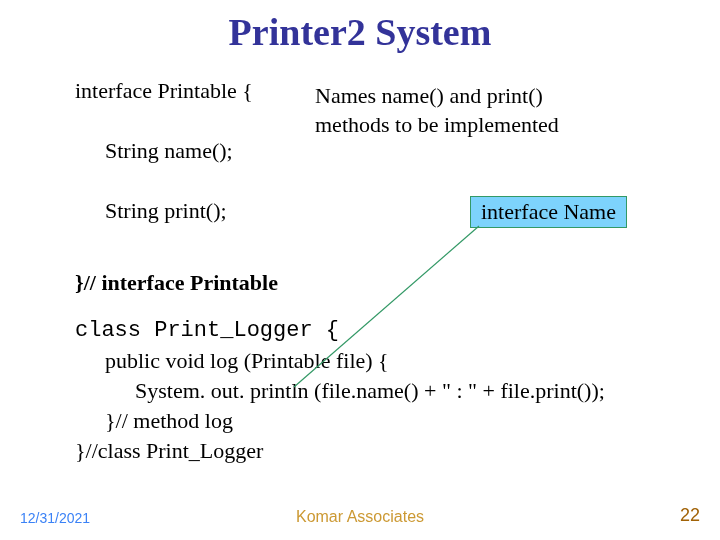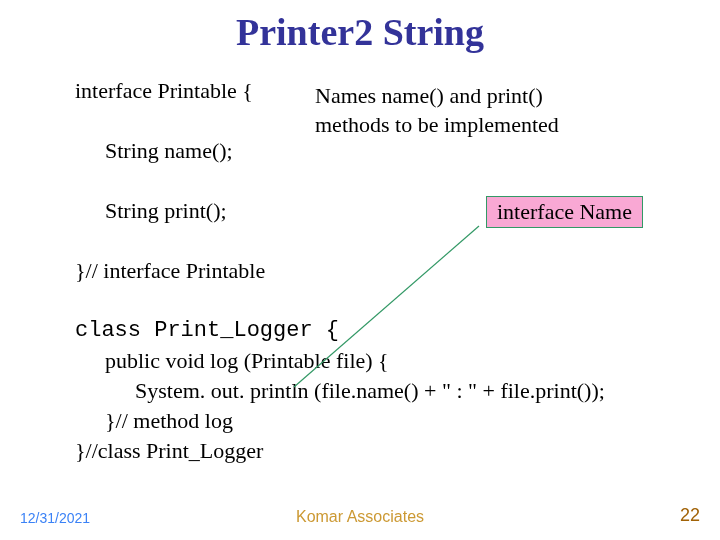--- a/index.html
+++ b/index.html
@@ -46,42 +46,41 @@
     position: absolute;
     right: 20px;
     bottom: 14px;
     font-size: 18px;
     font-family: Arial, sans-serif;
     color: #a16207;
   }
   .annotation-box {
     position: absolute;
     border: 1px solid #339966;
-    background: #f9a8d4;
+    background: #7dd3fc;
     font-size: 22px;
     padding: 2px 10px;
     color: #000;
-    margin-left: 16px;
   }
   .annotation-line {
     position: absolute;
     stroke: #339966;
     stroke-width: 1.2;
     fill: none;
   }
 </style>
 </head>
 <body>
 
-<h1 class="slide-title">Printer2 String</h1>
+<h1 class="slide-title">Printer2 System</h1>
 
 <div class="body-text" style="left:75px; top:78px;">interface Printable {</div>
 <div class="body-text" style="left:105px; top:138px;">String name();</div>
 <div class="body-text" style="left:105px; top:198px;">String print();</div>
-<div class="body-text" style="left:75px; top:258px;">}// interface Printable</div>
+<div class="body-text" style="left:75px; top:270px;font-weight:bold;">}// interface Printable</div>
 <div class="body-text" style="left:75px; top:318px;font-family:Liberation Mono, monospace;">class Print_Logger {</div>
 <div class="body-text" style="left:105px; top:348px;">public void log (Printable file) {</div>
 <div class="body-text" style="left:135px; top:378px;">System. out. println (file.name() + " : " + file.print());</div>
 <div class="body-text" style="left:105px; top:408px;">}// method log</div>
 <div class="body-text" style="left:75px; top:438px;">}//class Print_Logger</div>
 
 <div class="body-text" style="left:315px; top:82px; width:300px; line-height:1.3;">Names name() and print() methods to be implemented</div>
 
 <div class="annotation-box" style="left:470px; top:196px;">interface Name</div>
 

